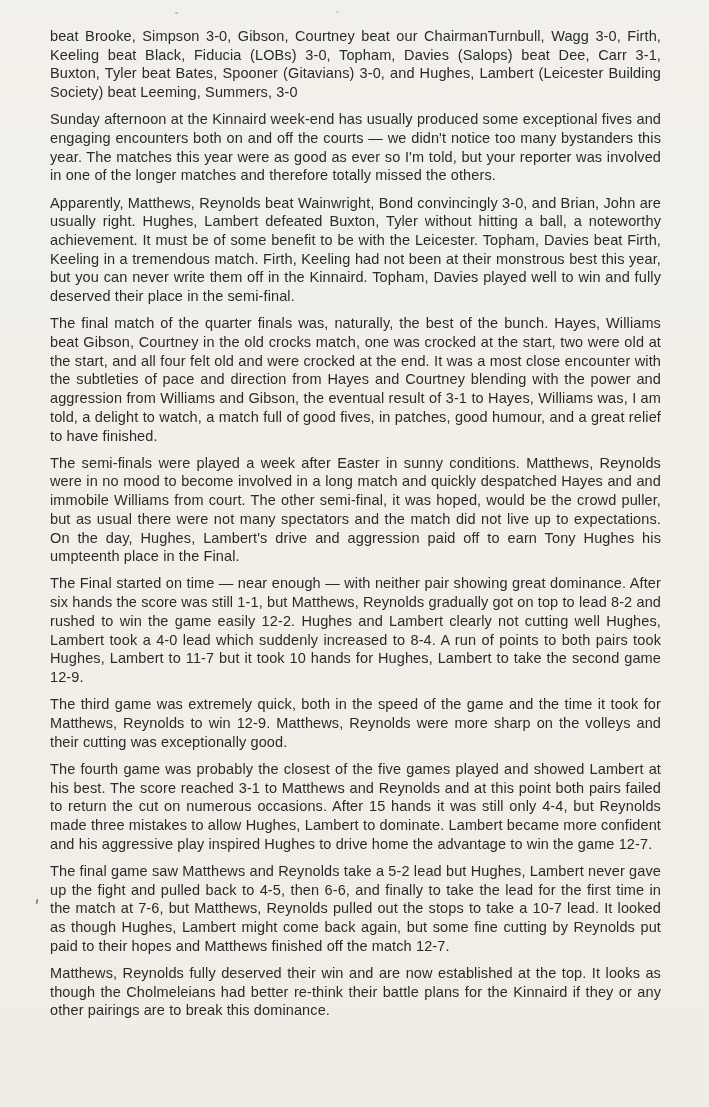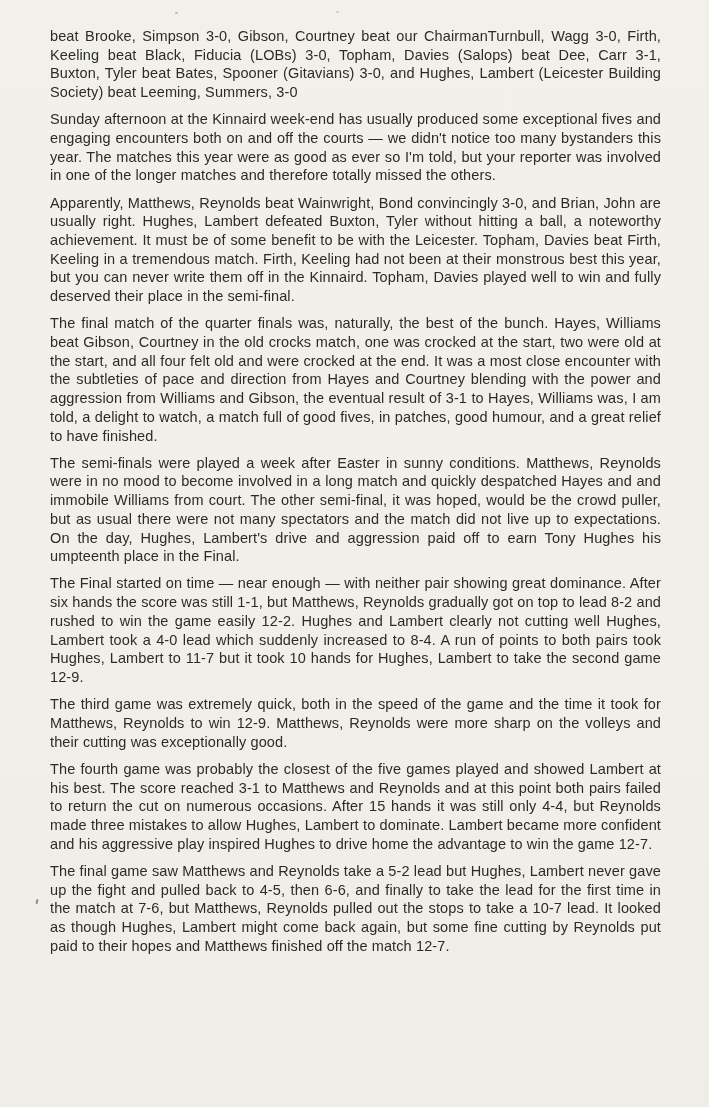--- a/index.html
+++ b/index.html
@@ -60,14 +60,15 @@
   <div class="text-block">
     <p>beat Brooke, Simpson 3-0, Gibson, Courtney beat our ChairmanTurnbull, Wagg 3-0, Firth, Keeling beat Black, Fiducia (LOBs) 3-0, Topham, Davies (Salops) beat Dee, Carr 3-1, Buxton, Tyler beat Bates, Spooner (Gitavians) 3-0, and Hughes, Lambert (Leicester Building Society) beat Leeming, Summers, 3-0</p>
     <p>Sunday afternoon at the Kinnaird week-end has usually produced some exceptional fives and engaging encounters both on and off the courts — we didn't notice too many bystanders this year. The matches this year were as good as ever so I'm told, but your reporter was involved in one of the longer matches and therefore totally missed the others.</p>
     <p>Apparently, Matthews, Reynolds beat Wainwright, Bond convincingly 3-0, and Brian, John are usually right. Hughes, Lambert defeated Buxton, Tyler without hitting a ball, a noteworthy achievement. It must be of some benefit to be with the Leicester. Topham, Davies beat Firth, Keeling in a tremendous match. Firth, Keeling had not been at their monstrous best this year, but you can never write them off in the Kinnaird. Topham, Davies played well to win and fully deserved their place in the semi-final.</p>
     <p>The final match of the quarter finals was, naturally, the best of the bunch. Hayes, Williams beat Gibson, Courtney in the old crocks match, one was crocked at the start, two were old at the start, and all four felt old and were crocked at the end. It was a most close encounter with the subtleties of pace and direction from Hayes and Courtney blending with the power and aggression from Williams and Gibson, the eventual result of 3-1 to Hayes, Williams was, I am told, a delight to watch, a match full of good fives, in patches, good humour, and a great relief to have finished.</p>
     <p>The semi-finals were played a week after Easter in sunny conditions. Matthews, Reynolds were in no mood to become involved in a long match and quickly despatched Hayes and and immobile Williams from court. The other semi-final, it was hoped, would be the crowd puller, but as usual there were not many spectators and the match did not live up to expectations. On the day, Hughes, Lambert's drive and aggression paid off to earn Tony Hughes his umpteenth place in the Final.</p>
     <p>The Final started on time — near enough — with neither pair showing great dominance. After six hands the score was still 1-1, but Matthews, Reynolds gradually got on top to lead 8-2 and rushed to win the game easily 12-2. Hughes and Lambert clearly not cutting well Hughes, Lambert took a 4-0 lead which suddenly increased to 8-4. A run of points to both pairs took Hughes, Lambert to 11-7 but it took 10 hands for Hughes, Lambert to take the second game 12-9.</p>
     <p>The third game was extremely quick, both in the speed of the game and the time it took for Matthews, Reynolds to win 12-9. Matthews, Reynolds were more sharp on the volleys and their cutting was exceptionally good.</p>
     <p>The fourth game was probably the closest of the five games played and showed Lambert at his best. The score reached 3-1 to Matthews and Reynolds and at this point both pairs failed to return the cut on numerous occasions. After 15 hands it was still only 4-4, but Reynolds made three mistakes to allow Hughes, Lambert to dominate. Lambert became more confident and his aggressive play inspired Hughes to drive home the advantage to win the game 12-7.</p>
     <p>The final game saw Matthews and Reynolds take a 5-2 lead but Hughes, Lambert never gave up the fight and pulled back to 4-5, then 6-6, and finally to take the lead for the first time in the match at 7-6, but Matthews, Reynolds pulled out the stops to take a 10-7 lead. It looked as though Hughes, Lambert might come back again, but some fine cutting by Reynolds put paid to their hopes and Matthews finished off the match 12-7.</p>
+    <p>Matthews, Reynolds fully deserved their win and are now established at the top. It looks as though the Cholmeleians had better re-think their battle plans for the Kinnaird if they or any other pairings are to break this dominance.</p>
   </div>
 </div>
 
 </body></html>

